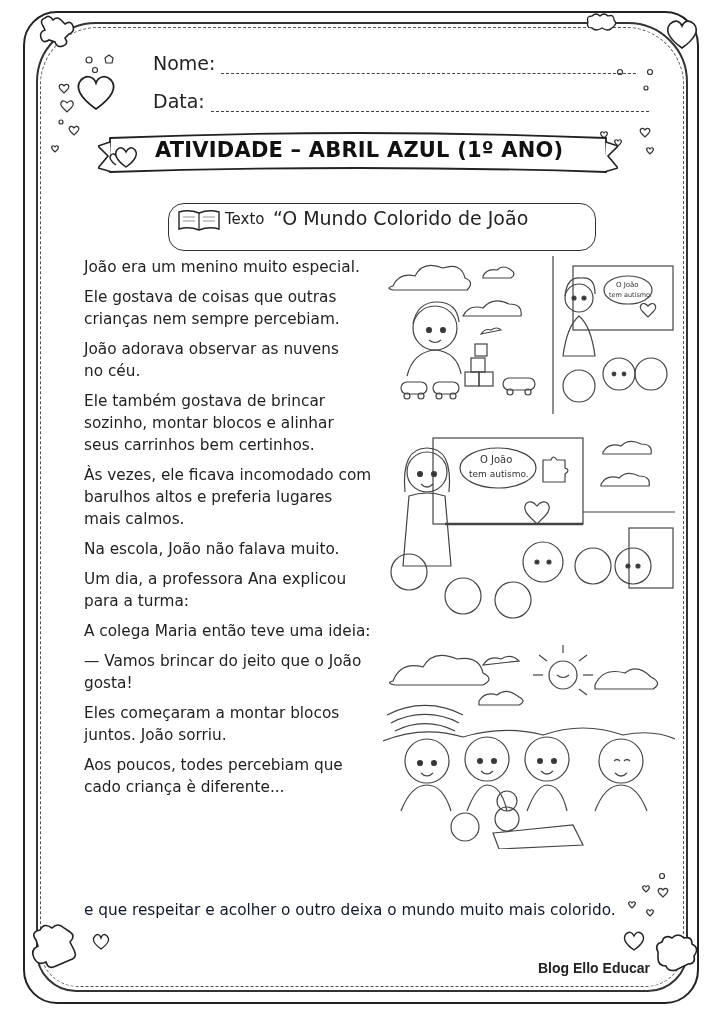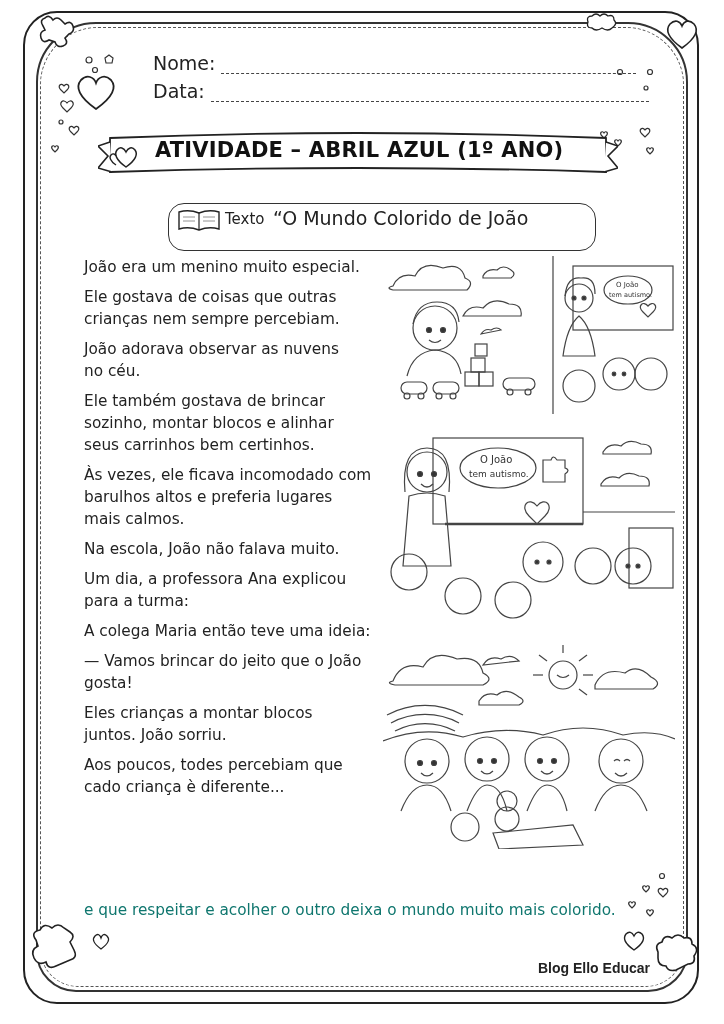--- a/index.html
+++ b/index.html
@@ -10,35 +10,35 @@
   .frame-inner { position:absolute; left:36px; top:22px; width:652px; height:970px;
                  border:2px solid #333; border-radius:60px 60px 40px 40px; box-sizing:border-box; }
   .frame-dash { position:absolute; left:40px; top:27px; width:644px; height:960px;
                 border:1.5px dashed #555; border-radius:58px 58px 38px 38px; box-sizing:border-box; }
 
   .deco { position:absolute; }
 
   .field { position:absolute; left:153px; font-size:19px; color:#222; display:flex; align-items:flex-end; }
   .field .line { border-bottom:1.5px dashed #444; margin-left:6px; height:18px; }
   #nome-field { top:52px; }
-  #data-field { top:80px;justify-content:space-between; }
+  #data-field { top:90px;justify-content:space-between; }
 
   .banner { position:absolute; left:98px; top:128px; width:520px; height:54px; }
   .banner-text { position:absolute; left:155px; top:138px; font-size:21px; font-weight:bold;
                  letter-spacing:0.2px; color:#111; font-family:"DejaVu Sans", sans-serif; }
 
   .text-pill { position:absolute; left:168px; top:203px; width:428px; height:48px;
                border:1.5px solid #333; border-radius:16px; box-sizing:border-box; }
   .text-pill .book { position:absolute; left:8px; top:4px; }
   .text-pill .label-small { position:absolute; left:56px; top:6px; font-size:15px; color:#222; }
   .text-pill .label-big { position:absolute; left:104px; top:3px; font-size:19px; color:#222; }
 
   .story { position:absolute; left:84px; top:256px; width:300px; font-size:15.3px; line-height:22px; color:#222; }
   .story p { margin:0 0 8px 0; white-space:pre-line; }
-  .final-line { position:absolute; left:84px; top:901px; font-size:15.3px; color:#0f766e; white-space:nowrap; }
+  .final-line { position:absolute; left:84px; top:901px; font-size:15.3px; color:#0f172a; white-space:nowrap; }
 
   .illus { position:absolute; left:383px; width:292px; border:none; }
   #illus-1 { top:246px; height:168px; }
   #illus-2 { top:432px; height:198px; }
   #illus-3 { top:641px; height:208px; }
 
   .credit { position:absolute; left:490px; top:960px; font-size:14px; font-weight:bold;
             color:#222; font-family:"Liberation Sans", sans-serif;padding-left:48px; }
 </style>
 </head>
@@ -143,21 +143,21 @@
 seus carrinhos bem certinhos.</p>
   <p>Às vezes, ele ficava incomodado com
 barulhos altos e preferia lugares
 mais calmos.</p>
   <p>Na escola, João não falava muito.</p>
   <p>Um dia, a professora Ana explicou
 para a turma:</p>
   <p>A colega Maria então teve uma ideia:</p>
   <p>— Vamos brincar do jeito que o João
 gosta!</p>
-  <p>Eles crianças a montar blocos
+  <p>Eles começaram a montar blocos
 juntos. João sorriu.</p>
   <p>Aos poucos, todes percebiam que
 cado criança è diferente...</p>
 </div>
 <div class="final-line">e que respeitar e acolher o outro deixa o mundo muito mais colorido.</div>
 
 <svg class="illus" id="illus-1" viewBox="0 0 292 168">
   <g fill="none" stroke="#444" stroke-width="1.2">
     <path d="M10 40 q6 -14 22 -10 q8 -16 28 -8 q18 -6 22 10 q10 4 2 12 l-74 0 q-8 -2 0 -4z"></path>
     <path d="M80 70 q6 -12 20 -8 q10 -12 26 -4 q14 0 12 12 l-58 0z"></path>

